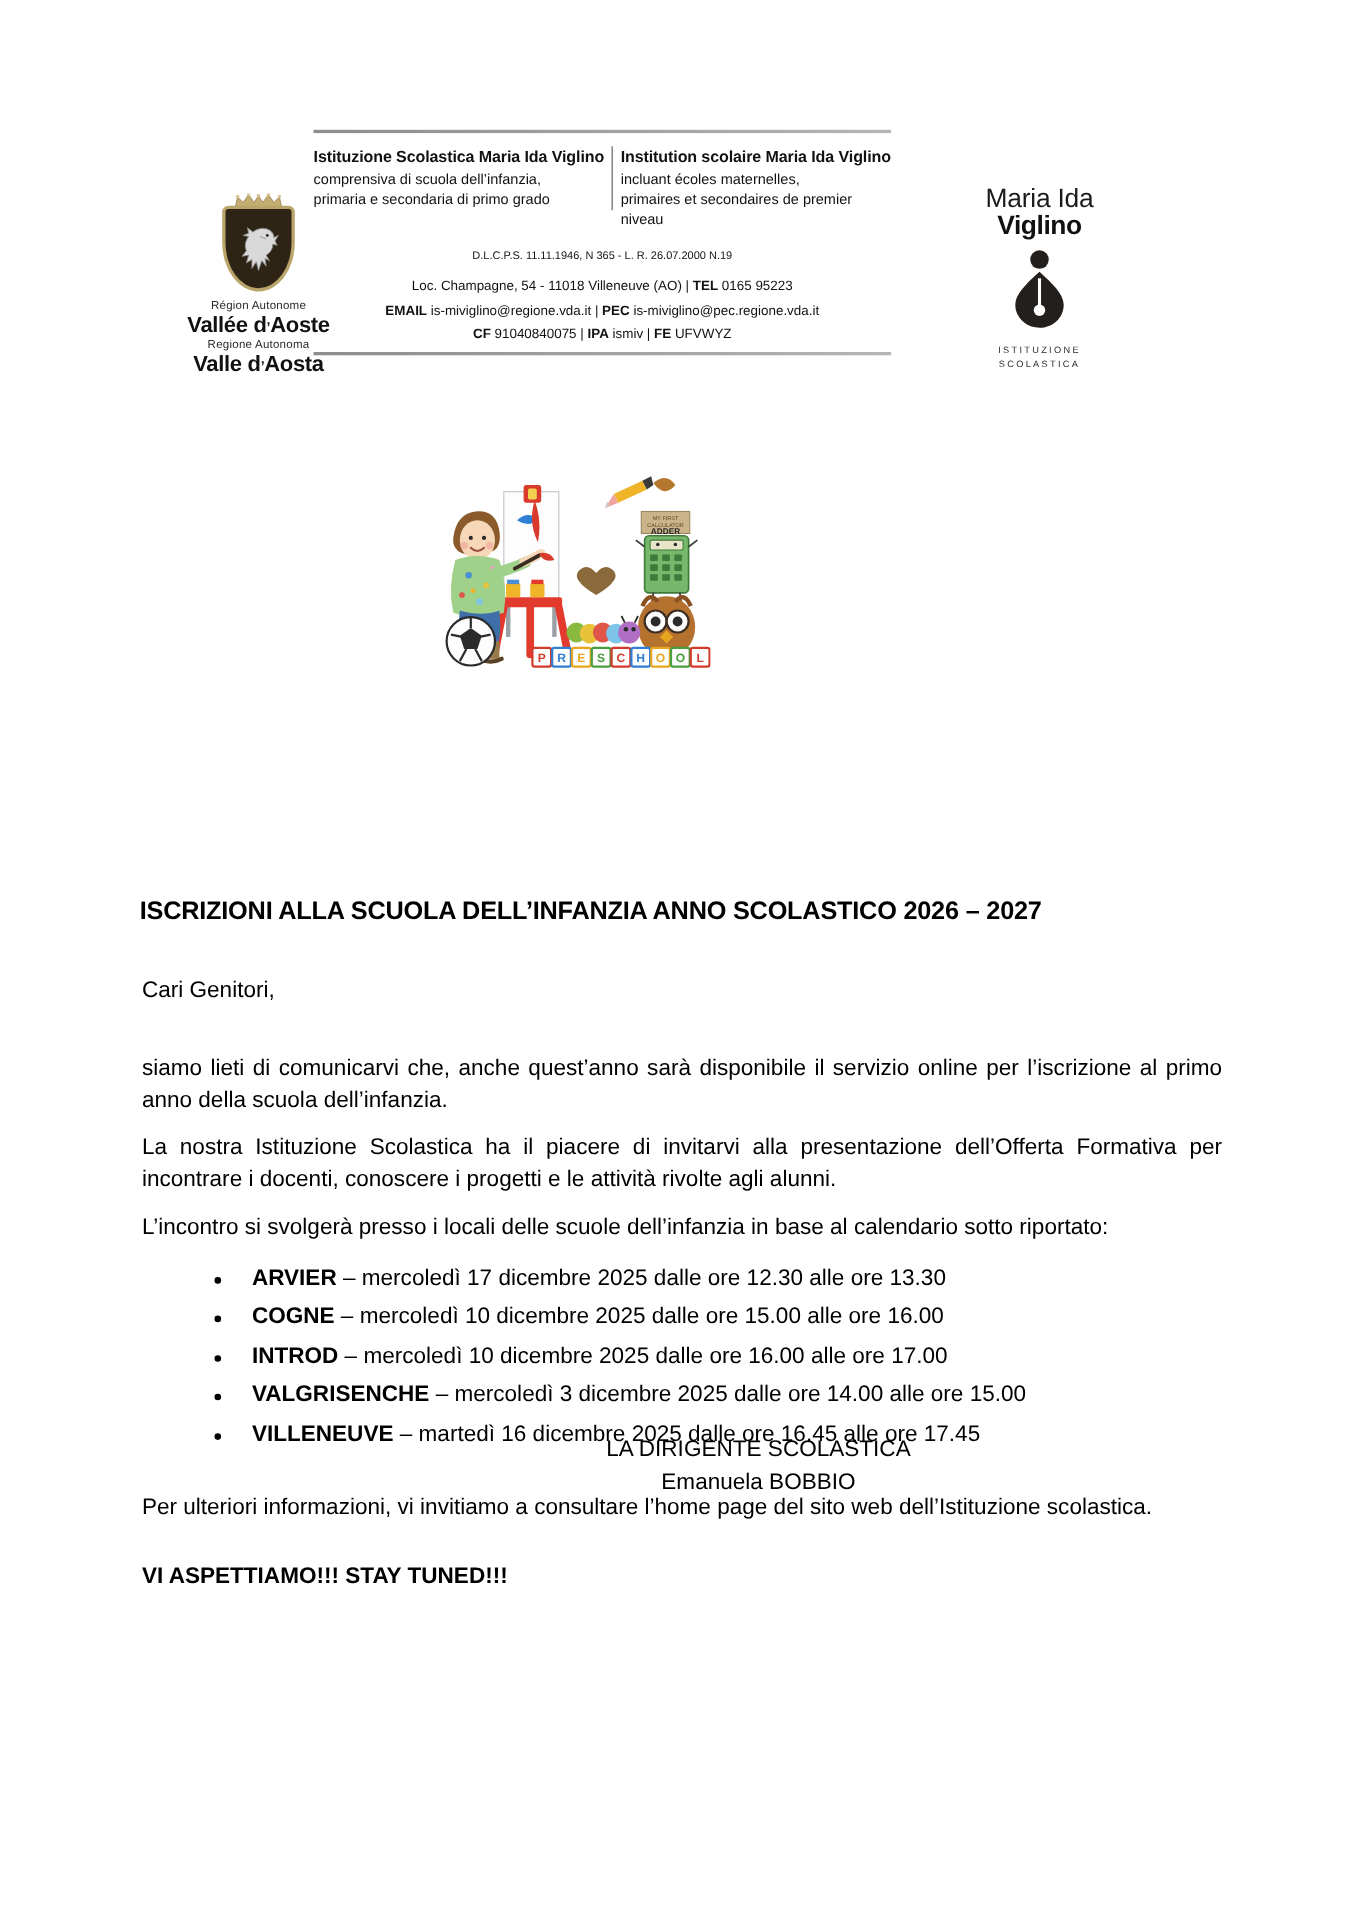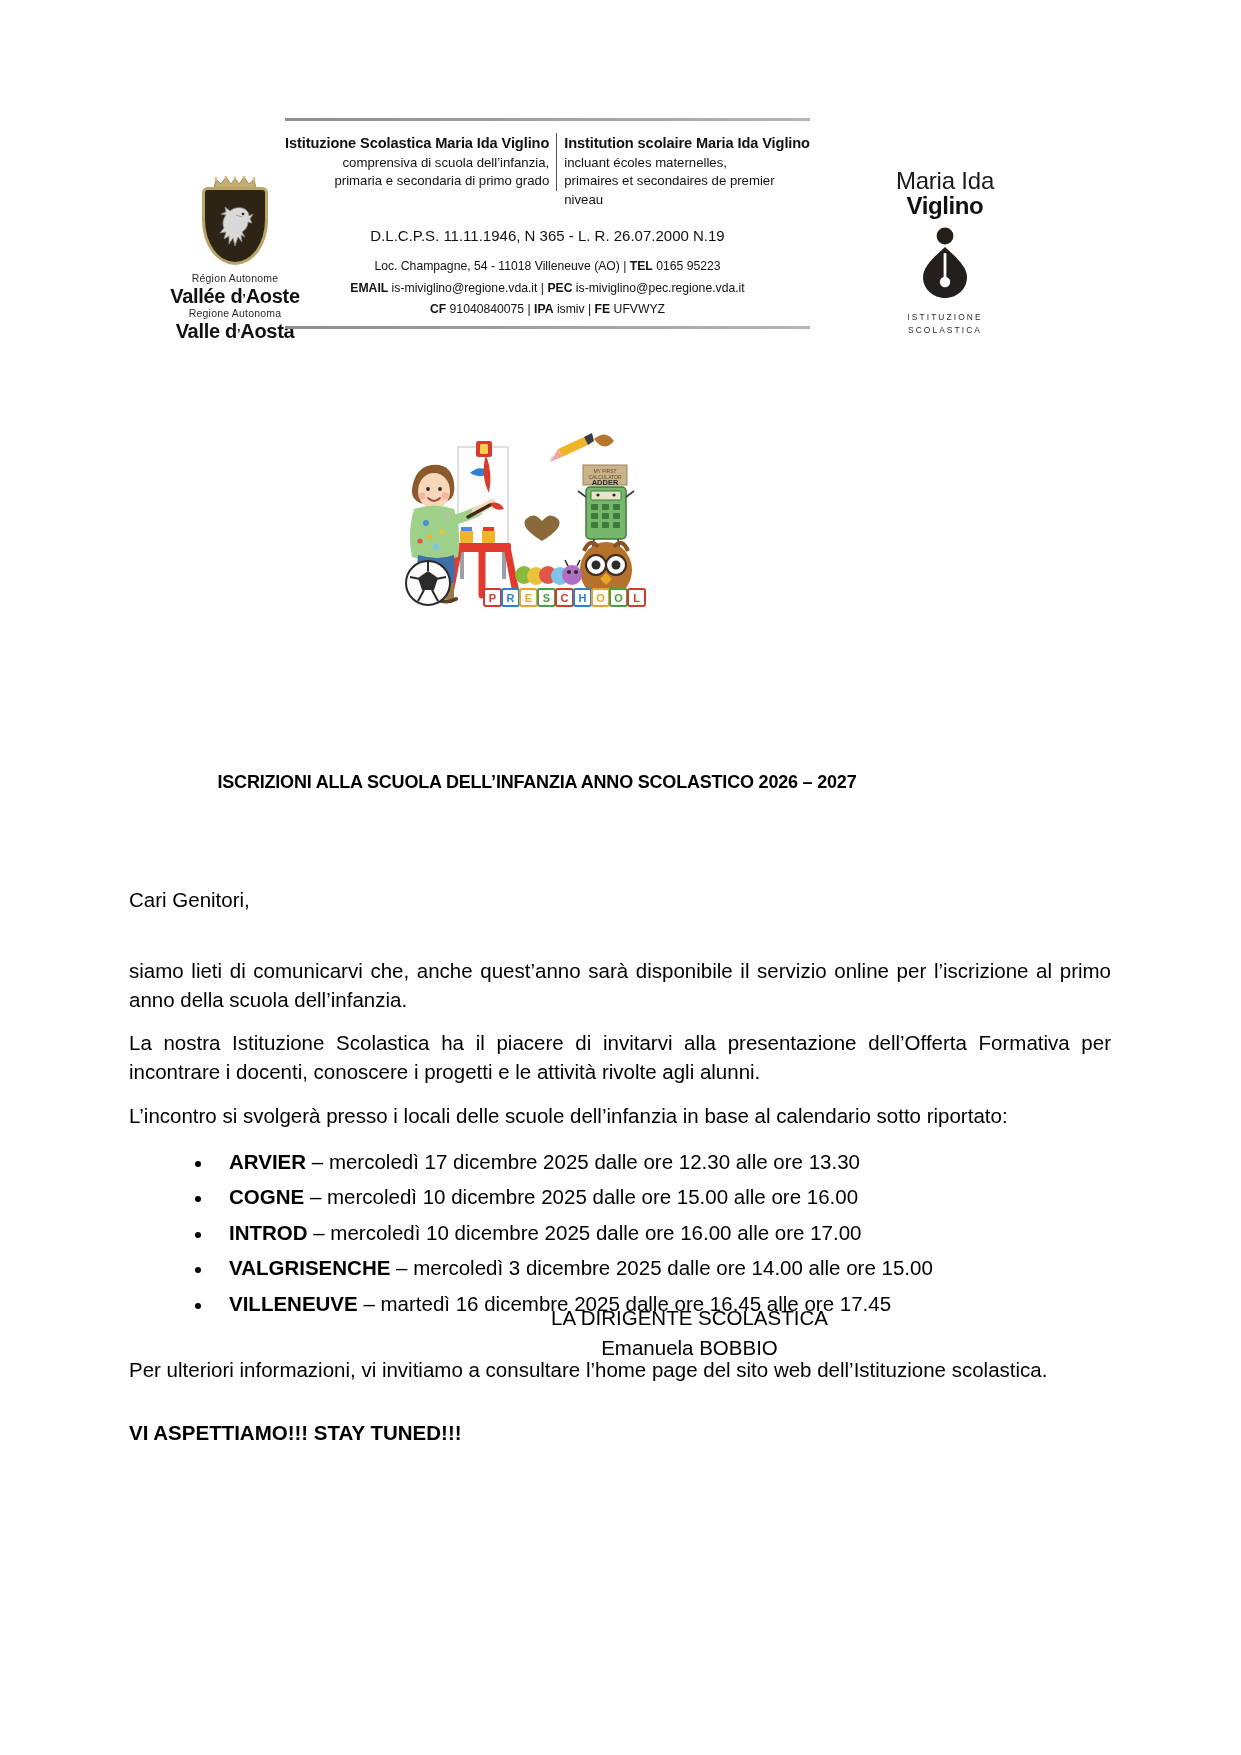--- a/index.html
+++ b/index.html
@@ -109,34 +109,34 @@
     justify-content: center;
     align-items: flex-start;
   }
   .lh-col {
     padding: 0 7px;
     font-size: 13.2px;
     line-height: 1.42;
     color: #111111;
   }
   .lh-col.left-col {
-    text-align: right;
+    text-align: left;
     border-right: 1px solid #555;
   }
   .lh-col.right-col {
     text-align: left;
   }
   .lh-col .big {
     font-size: 14.6px;
     font-weight: bold;
     letter-spacing: -.1px;
     white-space: nowrap;
   }
   .lh-law {
-    font-size: 15px;
+    font-size: 10px;
     margin-top: 17px;
     color: #111111;
   }
   .lh-contact {
     font-size: 12.2px;
     margin-top: 11px;
     line-height: 1.85;
     color: #111111;
   }
   .lh-contact b { font-weight: bold; }
@@ -184,24 +184,24 @@
     left: 398px;
     top: 425px;
     width: 248px;
     height: 190px;
   }
 
   
   .doc-title {
     position: absolute;
     left: 0;
-    top: 772px;
+    top: 814px;
     width: 1074px;
     text-align: center;
-    font-size: 18px;
+    font-size: 23px;
     font-weight: bold;
     letter-spacing: -.2px;
     color: #000000;
   }
   .body-text {
     position: absolute;
     left: 129px;
     top: 885px;
     width: 982px;
   }

